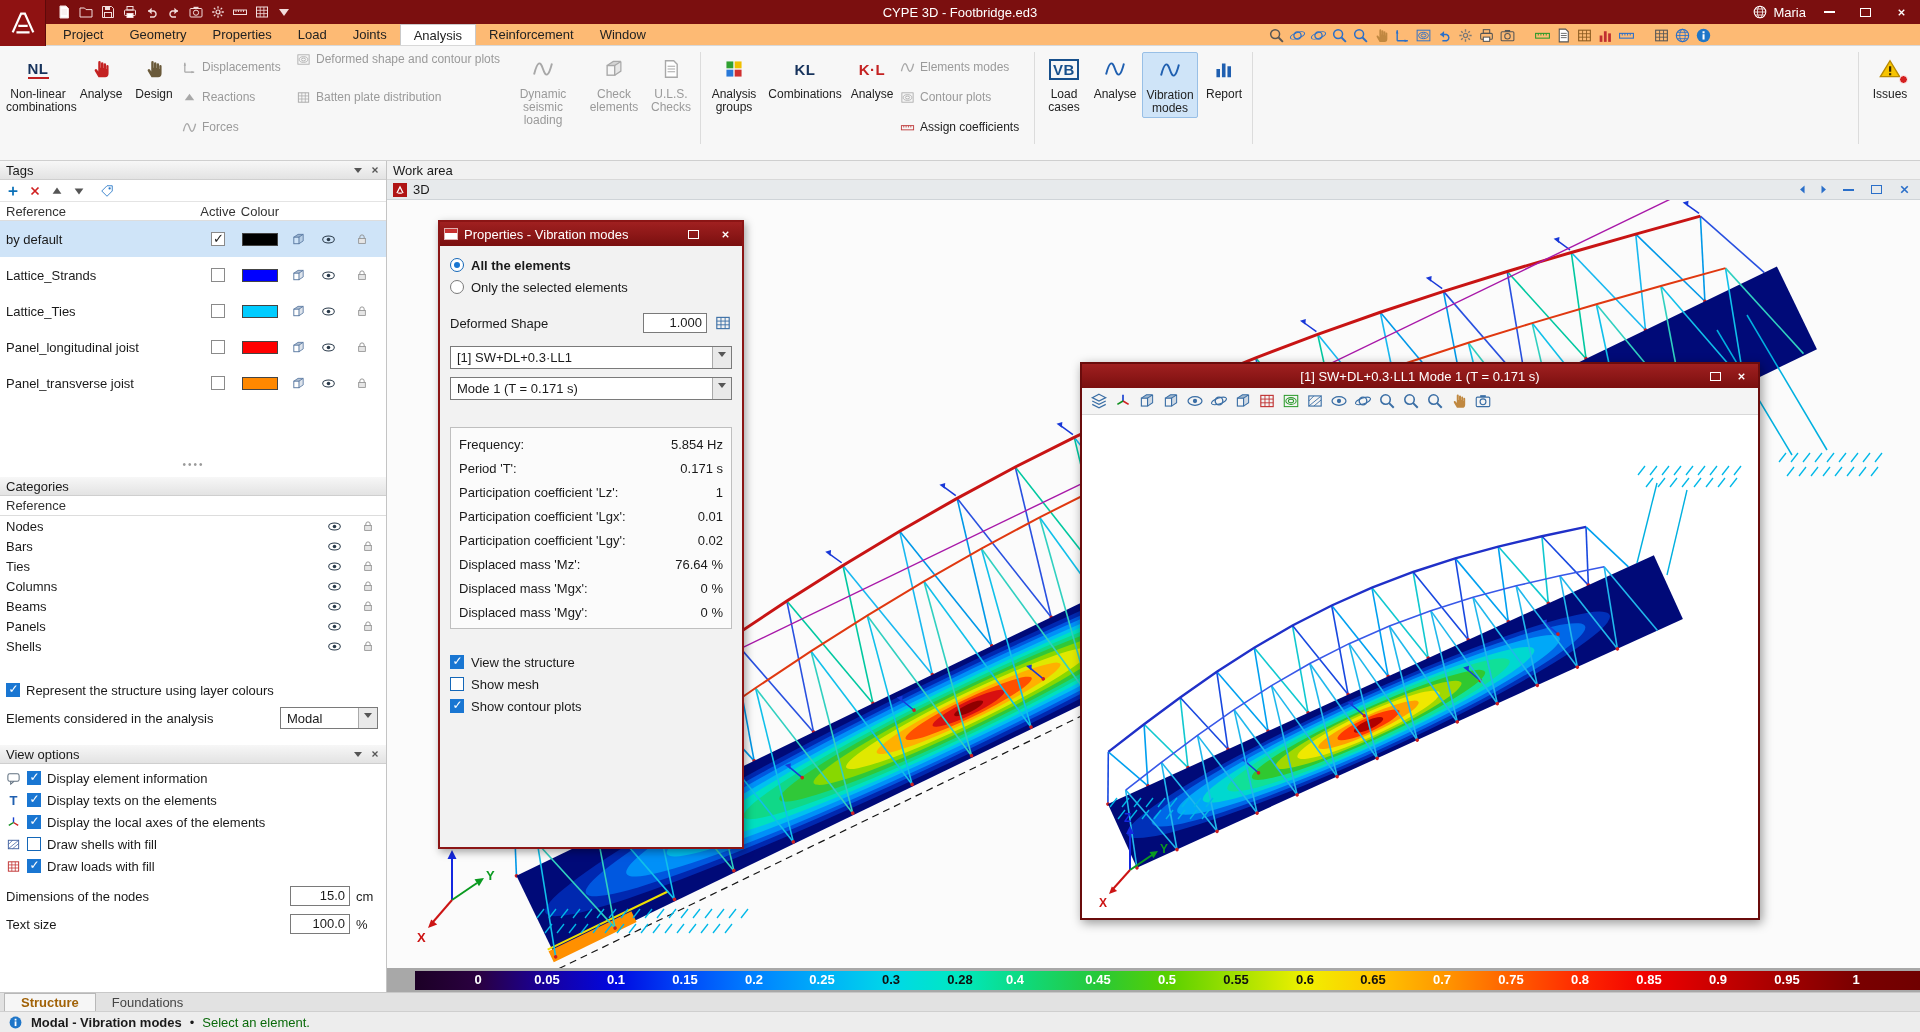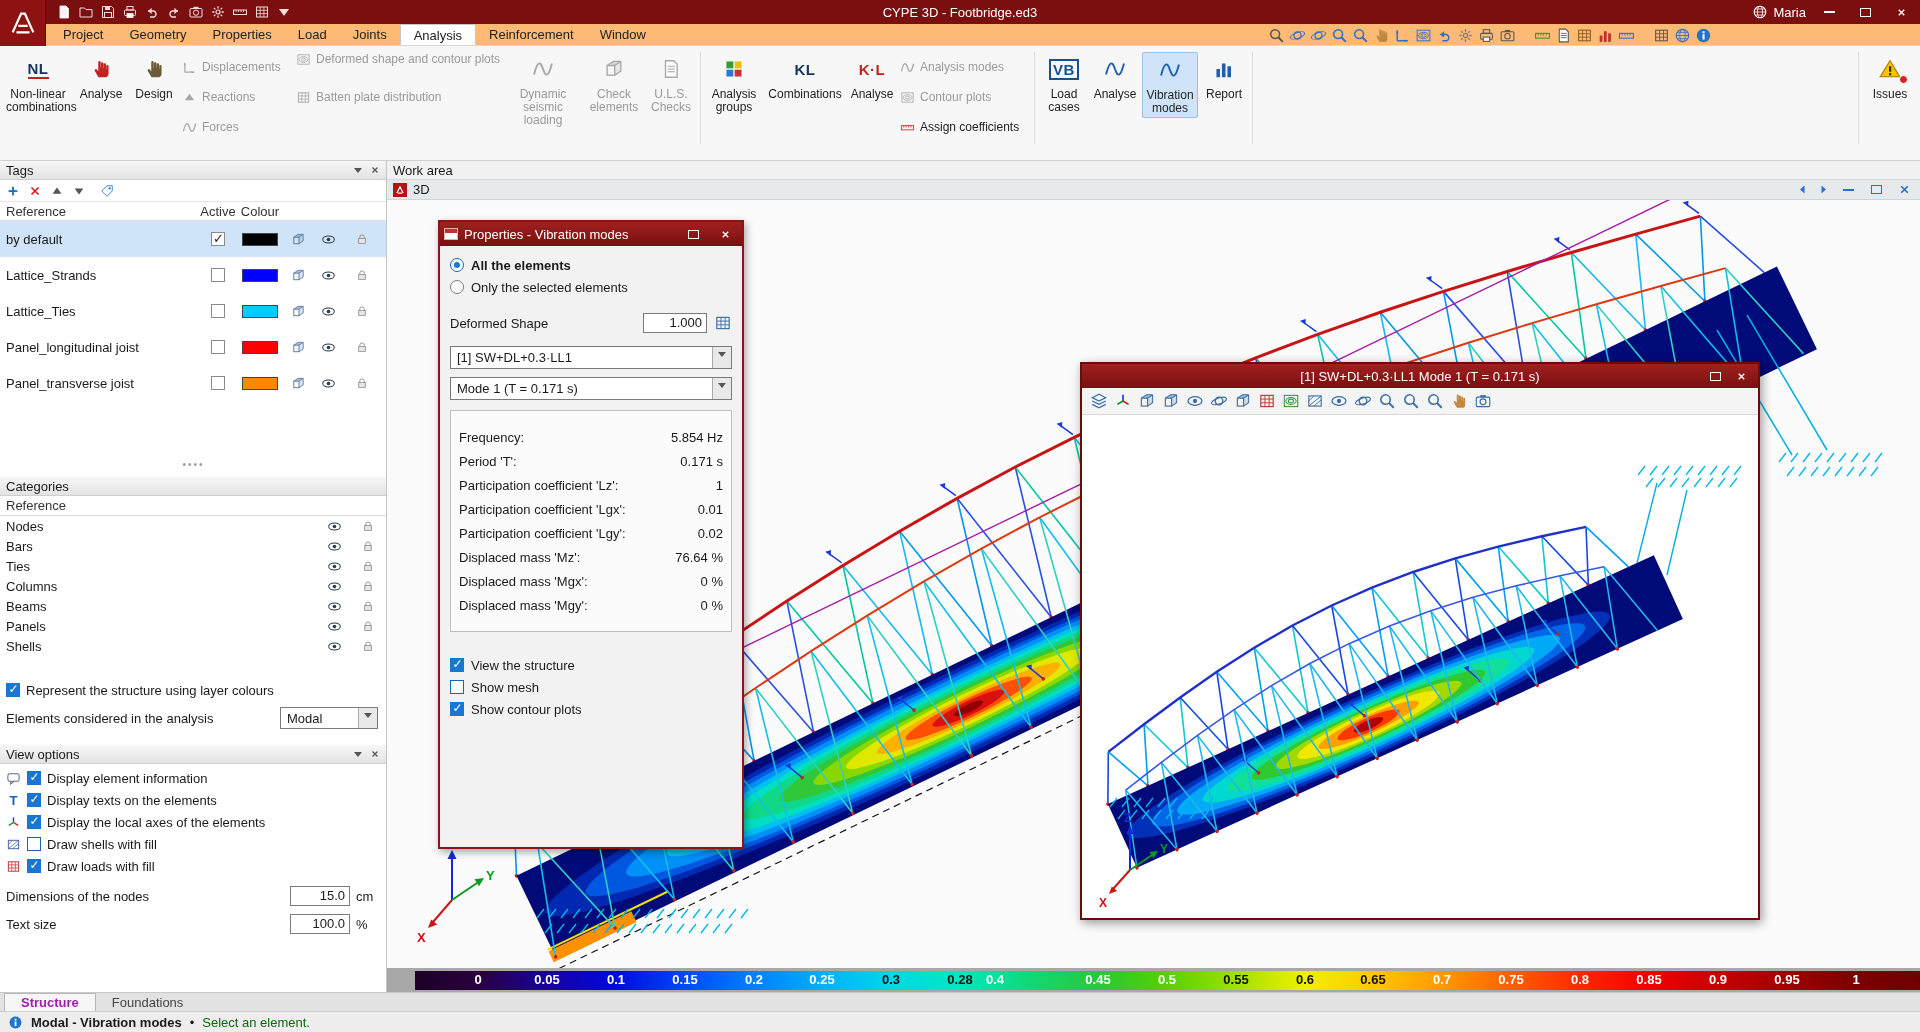--- a/index.html
+++ b/index.html
@@ -67,21 +67,21 @@
   .lockic{width:14px;height:14px;color:#8a8a8a}
   .cubeic{width:15px;height:15px;color:#5878a0}
   .optrow{display:flex;align-items:center;gap:6px;padding-left:6px;height:22px}
   .inp{border:1px solid #7a7a7a;background:#fff;text-align:right;padding:0 4px;height:20px;line-height:18px}
   .dd{border:1px solid #7a7a7a;background:#fff;height:22px;display:flex;align-items:center;padding-left:6px;position:relative}
   .ddbtn{position:absolute;right:0;top:0;bottom:0;width:19px;background:#e9e9e9;border-left:1px solid #aaa;display:flex;align-items:center;justify-content:center}
   .dots{color:#9a9a9a;text-align:center;letter-spacing:2px;font-size:10px}
   
   #tabsbar{left:0;top:992px;width:1920px;height:19px;background:#e2e2e2;border-top:1px solid #c8c8c8;display:flex;align-items:stretch;padding-left:4px}
   .btab{padding:0 16px;display:flex;align-items:center;color:#444}
-  .btab.active{background:#f6f6f6;border:1px solid #b8b8b8;border-bottom:none;font-weight:bold;color:#a21caf}
+  .btab.active{background:#f6f6f6;border:1px solid #b8b8b8;border-bottom:none;font-weight:bold;color:#a16207}
   #statusbar{left:0;top:1011px;width:1920px;height:21px;background:#ededed;border-top:1px solid #cfcfcf;display:flex;align-items:center;gap:8px;padding:0 8px}
   #statusbar svg{width:15px;height:15px}
   
   #wahead{left:387px;top:161px;width:1533px;height:19px;background:#f1f1f1;border-bottom:1px solid #d8d8d8;display:flex;align-items:center;padding:0 6px}
   #watabs{left:387px;top:180px;width:1533px;height:20px;background:#e7eaec;border-bottom:1px solid #cfd4d8;display:flex;align-items:center;padding:0 6px;gap:6px}
   .tinylogo{width:14px;height:14px;background:#b01414;display:flex;align-items:center;justify-content:center}
   .watools{margin-left:auto;display:flex;align-items:center;gap:8px;color:#2a6fc9}
   .watools svg{width:13px;height:13px}
   #canvas{left:387px;top:200px;width:1533px;height:768px;background:#fbfbfb;overflow:hidden}
   
@@ -91,21 +91,21 @@
   .slab{position:absolute;top:1px;transform:translateX(-50%);font-weight:bold;color:#fff}
   .slab.dk{color:#101010}
   
   .ftitle{height:24px;background:linear-gradient(#a02020,#7a0f0f);color:#fff;display:flex;align-items:center;padding:0 4px;gap:6px}
   .ftitle .sp{flex:1}
   #props{left:438px;top:220px;width:306px;height:629px;background:#f2f2f2;border:2px solid #8b1515;box-shadow:2px 3px 8px rgba(0,0,0,.35)}
   .radio{width:14px;height:14px;border:1px solid #7a7a7a;border-radius:50%;background:#fff;position:relative;display:inline-block}
   .radio.sel{border-color:#1467b8}
   .radio.sel::after{content:"";position:absolute;left:3px;top:3px;width:6px;height:6px;border-radius:50%;background:#1976d2}
   .prow{display:flex;align-items:center;gap:7px;padding:0 10px;height:22px}
-  .infopanel{margin:10px 10px 0;border:1px solid #bfbfbf;background:#fbfbfb;padding:14px 0}
+  .infopanel{margin:27px 10px 0;border:1px solid #bfbfbf;background:#fbfbfb;padding:4px 0}
   .irow{display:flex;align-items:center;height:24px;padding:0 8px}
   .irow .lab{flex:1}
   #modew{left:1080px;top:362px;width:680px;height:558px;background:#fff;border:2px solid #6a0c0c;box-shadow:2px 3px 10px rgba(0,0,0,.4)}
   #modetb{height:27px;background:#f4f4f4;border-bottom:1px solid #d8d8d8;display:flex;align-items:center;gap:6px;padding:0 8px;color:#3a6ea5}
   #modetb svg{width:18px;height:18px}
 </style>
 </head>
 <body>
 
 <svg width="0" height="0" style="position:absolute">
@@ -511,21 +511,21 @@
   <div class="rbig" style="left:848px;width:48px">
     <div class="ricon">
         <span class="glyphic" style="color:#c42222">K·L</span>
       </div>
     <div class="rlab">Analyse</div>
   </div>
   <div class="rsm dis" style="left:900px;top:10px;width:130px">
     <svg style="color:#a8a8a8">
         <use href="#i-wave"></use>
       </svg>
-    <span>Analysis modes</span>
+    <span>Elements modes</span>
   </div>
   <div class="rsm dis" style="left:900px;top:40px;width:130px">
     <svg style="color:#a8a8a8">
         <use href="#i-contour"></use>
       </svg>
     <span>Contour plots</span>
   </div>
   <div class="rsm" style="left:900px;top:70px;width:130px">
     <svg style="color:#c04040">
         <use href="#i-ruler"></use>
@@ -1211,21 +1211,21 @@
 <div id="scalestrip" class="abs">
   <div id="scalebar">
     <span class="slab" style="left:63px">0</span>
     <span class="slab" style="left:132px">0.05</span>
     <span class="slab" style="left:201px">0.1</span>
     <span class="slab" style="left:270px">0.15</span>
     <span class="slab" style="left:339px">0.2</span>
     <span class="slab" style="left:407px">0.25</span>
     <span class="slab dk" style="left:476px">0.3</span>
     <span class="slab dk" style="left:545px">0.28</span>
-    <span class="slab" style="left:580px">0.4</span>
+    <span class="slab" style="left:600px">0.4</span>
     <span class="slab" style="left:683px">0.45</span>
     <span class="slab" style="left:752px">0.5</span>
     <span class="slab dk" style="left:821px">0.55</span>
     <span class="slab dk" style="left:890px">0.6</span>
     <span class="slab dk" style="left:958px">0.65</span>
     <span class="slab" style="left:1027px">0.7</span>
     <span class="slab" style="left:1096px">0.75</span>
     <span class="slab" style="left:1165px">0.8</span>
     <span class="slab" style="left:1234px">0.85</span>
     <span class="slab" style="left:1303px">0.9</span>

